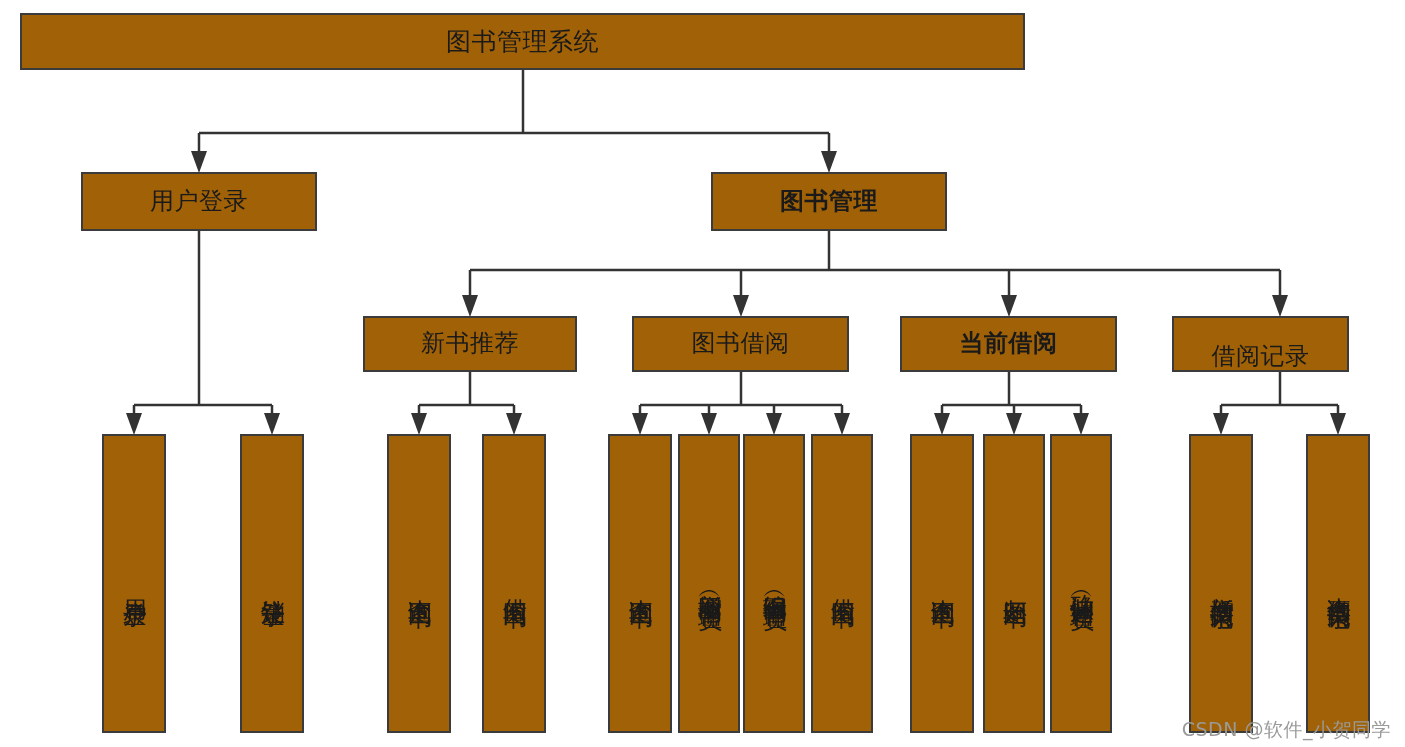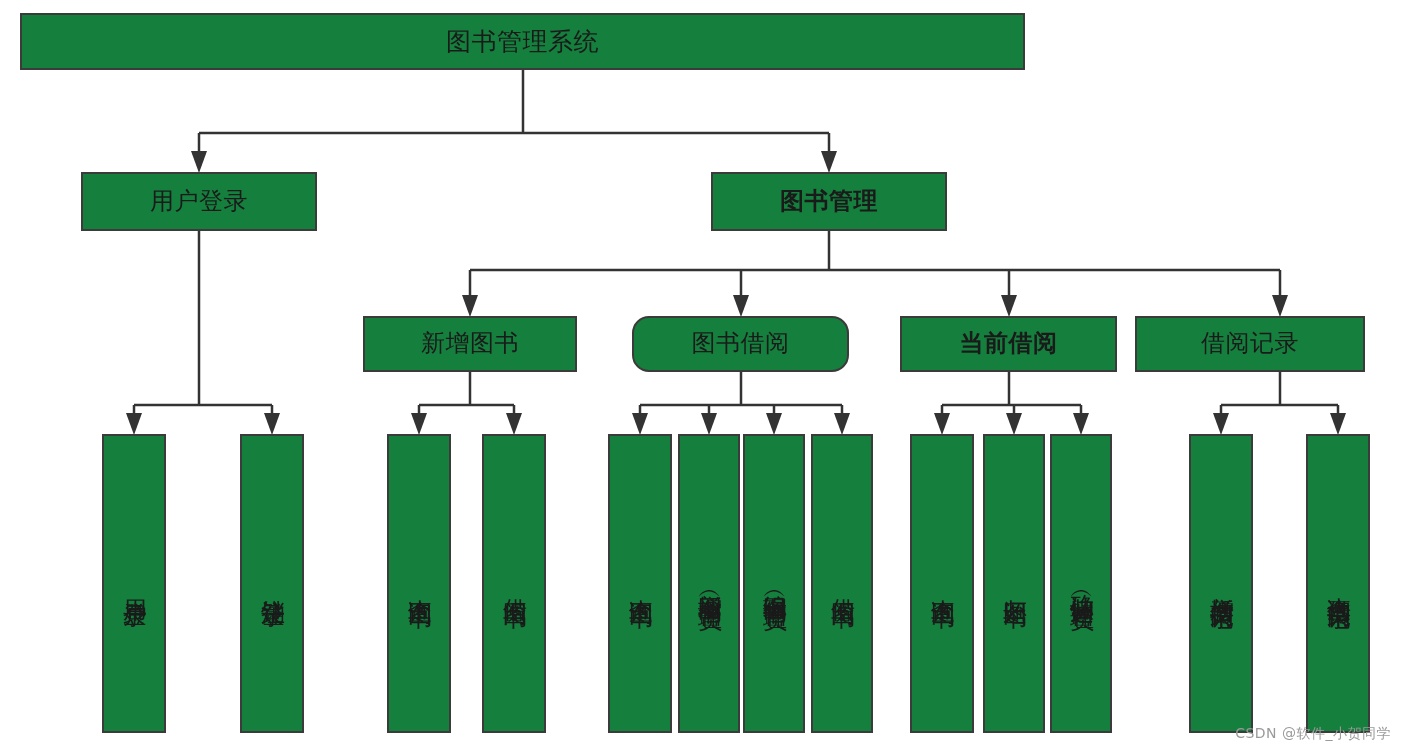--- a/index.html
+++ b/index.html
@@ -14,21 +14,21 @@
     position: relative;
     width: 1405px;
     height: 747px;
     background: #ffffff;
     overflow: hidden;
   }
   .node {
     position: absolute;
     box-sizing: border-box;
     border: 2.5px solid #3b3b3b;
-    background: #15803d;
+    background: #a16207;
     display: flex;
     align-items: center;
     justify-content: center;
     color: #1a1a1a;
   }
   .node .label {
     display: block;
     text-align: center;
     line-height: 1.08;
     letter-spacing: 0.5px;
@@ -65,21 +65,21 @@
     stroke-width: 2.5;
     fill: none;
   }
   .arrowhead {
     fill: #333333;
   }
   #watermark {
     position: absolute;
     right: 14px;
     bottom: 4px;
-    font-size: 14px;
+    font-size: 19px;
     color: #9a9a9a;
     letter-spacing: 0.5px;
     white-space: nowrap;
   }
 </style>
 </head>
 <body>
 
 <div id="canvas">
   <svg id="links">
@@ -140,29 +140,29 @@
       <div class="node horiz root" style="left: 20px; top: 13px; width: 1005px; height: 57px;">
         <span class="label">图书管理系统</span>
       </div>
       <div class="node horiz" style="left: 81px; top: 172px; width: 236px; height: 59px;">
         <span class="label">用户登录</span>
       </div>
       <div class="node horiz" style="left: 711px; top: 172px; width: 236px; height: 59px; font-weight: bold;">
         <span class="label">图书管理</span>
       </div>
       <div class="node horiz" style="left: 363px; top: 316px; width: 214px; height: 56px;">
-        <span class="label">新增图书</span>
-      </div>
-      <div class="node horiz" style="left: 632px; top: 316px; width: 217px; height: 56px; border-radius: 17px;">
+        <span class="label">新书推荐</span>
+      </div>
+      <div class="node horiz" style="left: 632px; top: 316px; width: 217px; height: 56px;">
         <span class="label">图书借阅</span>
       </div>
       <div class="node horiz" style="left: 900px; top: 316px; width: 217px; height: 56px; font-weight: bold;">
         <span class="label">当前借阅</span>
       </div>
-      <div class="node horiz" style="left: 1135px; top: 316px; width: 230px; height: 56px;">
+      <div class="node horiz" style="left: 1172px; top: 316px; width: 177px; height: 56px; align-items: flex-end;">
         <span class="label">借阅记录</span>
       </div>
       <div class="node vert" style="left: 102px; top: 434px; width: 64px; height: 299px;">
         <span class="label">用户登录</span>
       </div>
       <div class="node vert" style="left: 240px; top: 434px; width: 64px; height: 299px;">
         <span class="label">注销登录</span>
       </div>
       <div class="node vert" style="left: 387px; top: 434px; width: 64px; height: 299px;">
         <span class="label">查询图书</span>

